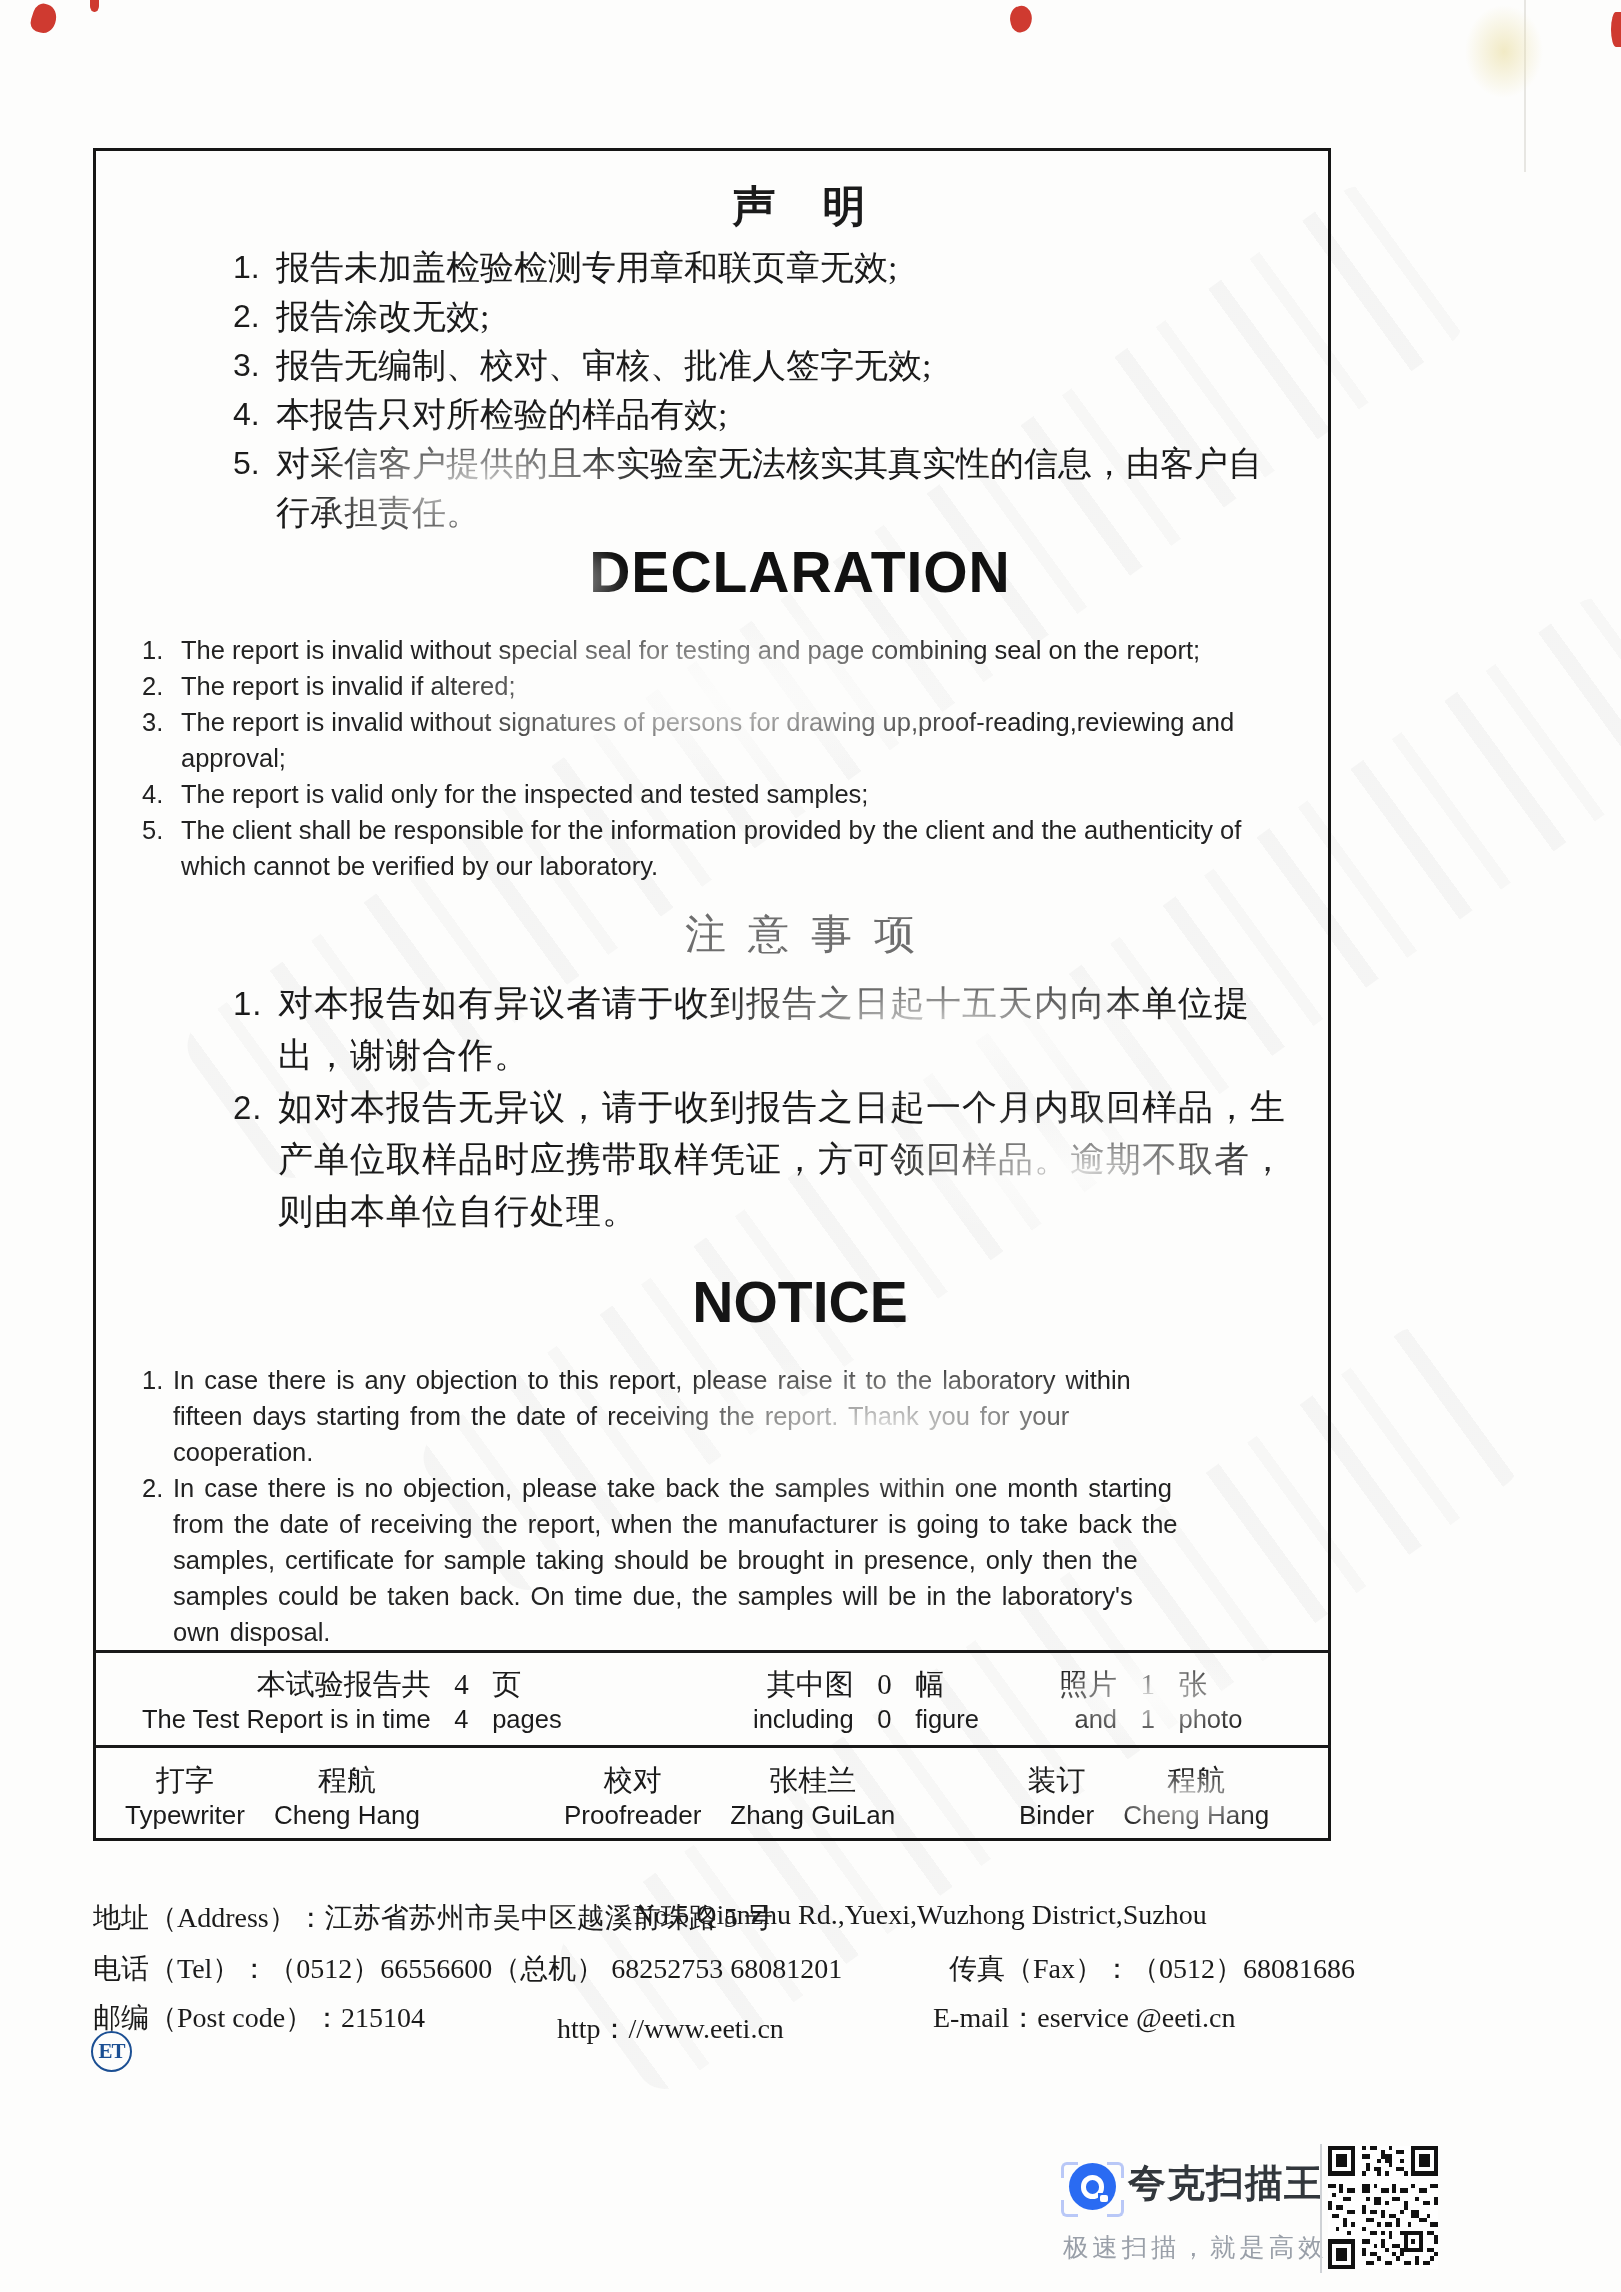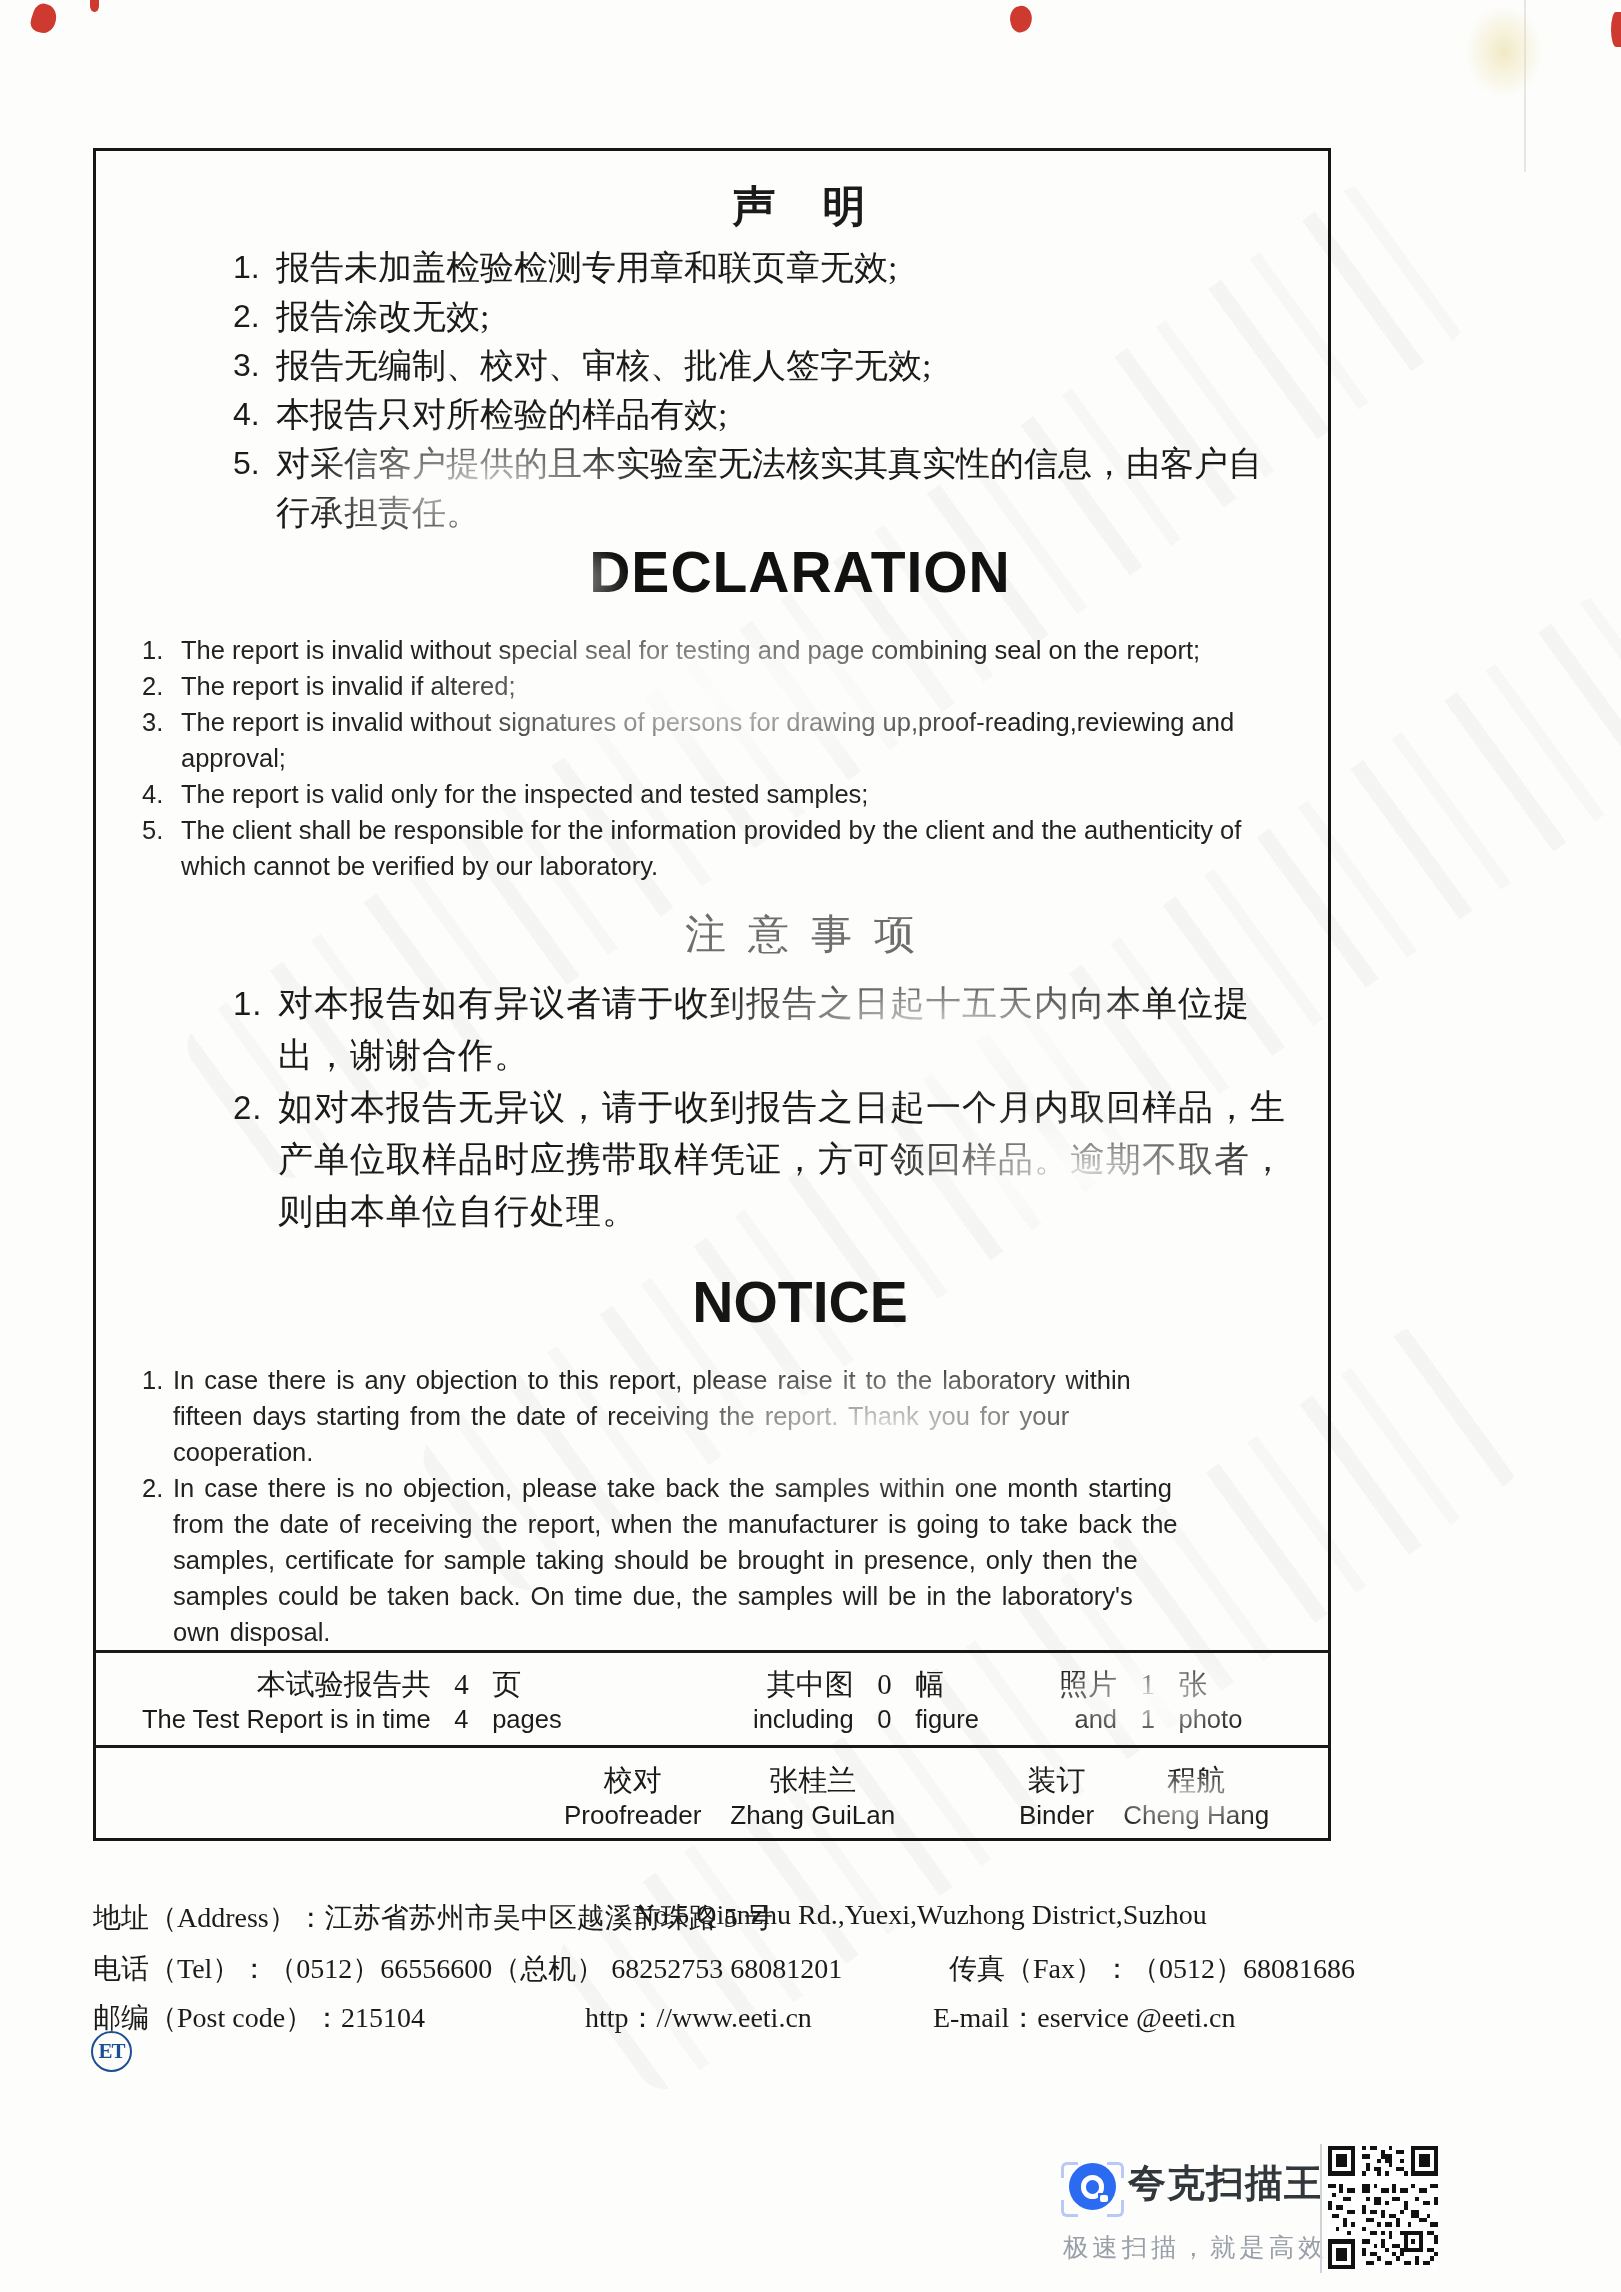--- a/index.html
+++ b/index.html
@@ -53,21 +53,21 @@
   .staffgrid{top:1762px; display:grid; grid-template-columns:auto auto; column-gap:29px; z-index:2;}
   .staffgrid .cn{font-size:29px; line-height:37px; text-align:center;}
   .staffgrid .en{font-family:"Liberation Sans","DejaVu Sans",sans-serif; font-size:26px; line-height:33px; text-align:center;}
   .sg1{left:125px;} .sg2{left:564px;} .sg3{left:1019px;}
   
   .fline{left:93px; width:1451px; font-size:28px; z-index:2;}
   .f1{top:1899px;} .f2{top:1950px;} .f3{top:1999px;}
   .fline .seg{position:absolute; white-space:nowrap; top:0;}
   .f1 .s1{left:0;} .f1 .s2{left:541px;}
   .f2 .s1{left:0;} .f2 .s2{left:841px;margin-left:15px;}
-  .f3 .s1{left:0;} .f3 .s2{left:492px;} .f3 .s3{left:840px;}
+  .f3 .s1{left:0;} .f3 .s2{left:464px;margin-top:11px;} .f3 .s3{left:840px;}
   .etlogo{left:91px; top:2031px; width:37px; height:37px; border:2.9px solid #1b4f93; border-radius:50%;
     color:#1b4f93; font-size:21px; font-weight:bold; display:flex; align-items:center; justify-content:center;
     letter-spacing:-1px; z-index:2; font-family:"Liberation Serif",serif;}
   
   .badge{left:1059px; top:2142px; width:382px; height:137px; z-index:3;}
   .scanlogo{position:absolute; left:2px; top:13.7px; width:63px; height:63px;}
   .scanlogo .circ{position:absolute; left:7.8px; top:7.8px; width:47px; height:47px; border-radius:50%; background:#2a6bf2;}
   .scanlogo .glyph{position:absolute; left:19.6px; top:19.6px; width:23.5px; height:23.5px; border:5.9px solid #fff; border-radius:50%; box-sizing:border-box;}
   .scanlogo .notch{position:absolute; left:37px; top:37px; width:10.8px; height:10.8px; background:#2a6bf2;}
   .scanlogo .dot{position:absolute; left:39px; top:39px; width:7.8px; height:7.8px; background:#fff; border-radius:2px;}
@@ -208,20 +208,26 @@
   </div>
   <div class="abs sumgrid sc3">
     <span class="cn lab">照片</span>
     <span class="cn val">1</span>
     <span class="cn unit">张</span>
     <span class="en lab">and</span>
     <span class="en val">1</span>
     <span class="en unit">photo</span>
   </div>
 
+  <div class="abs staffgrid sg1">
+    <span class="cn">打字</span>
+    <span class="cn">程航</span>
+    <span class="en">Typewriter</span>
+    <span class="en">Cheng Hang</span>
+  </div>
   <div class="abs staffgrid sg2">
     <span class="cn">校对</span>
     <span class="cn">张桂兰</span>
     <span class="en">Proofreader</span>
     <span class="en">Zhang GuiLan</span>
   </div>
   <div class="abs staffgrid sg3">
     <span class="cn">装订</span>
     <span class="cn">程航</span>
     <span class="en">Binder</span>

